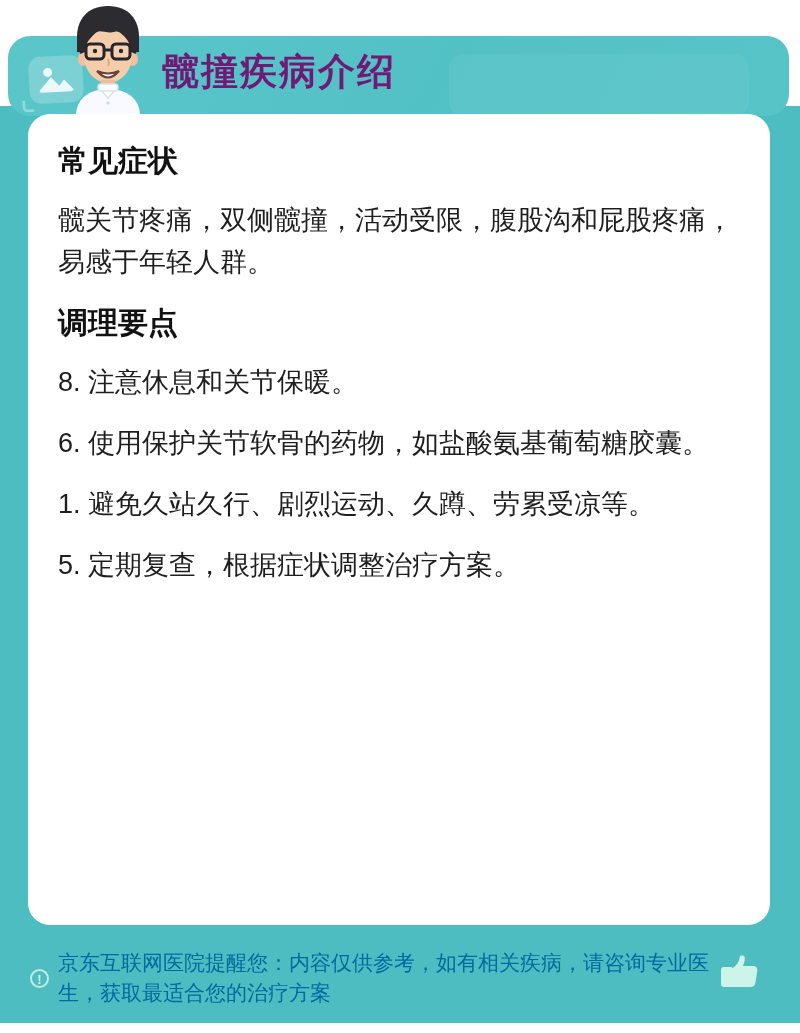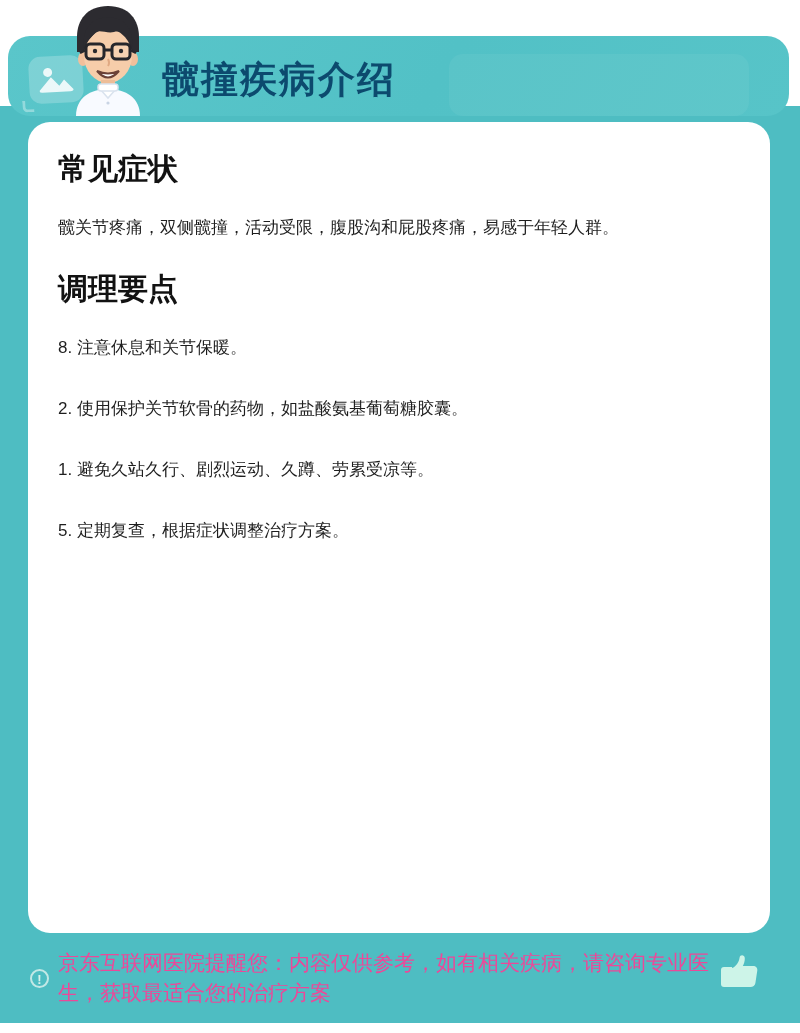--- a/index.html
+++ b/index.html
@@ -50,44 +50,42 @@
   .badge .bracket.tr { right: -8px; top: -8px; border-width: 3px 3px 0 0; border-radius: 0 6px 0 0; }
   .badge .bracket.bl { left: -8px; bottom: -8px; border-width: 0 0 3px 3px; border-radius: 0 0 0 6px; }
 
   
   .avatar { position: absolute; left: 64px; top: 4px; width: 88px; height: 112px; }
 
   
   .title {
     position: absolute; left: 162px; top: 51px;
     font-size: 37px; line-height: 42px;
-    font-weight: 800; color: #0c4a6e;
+    font-weight: 800; color: #701a75;
     letter-spacing: 2px;
     white-space: nowrap;
-    margin-top: 8px;
   }
 
   
   .card {
     position: absolute; left: 28px; top: 114px;
     width: 742px; height: 811px;
     background: #ffffff;
     border-radius: 22px;
     padding: 28px 30px 24px 30px;
     overflow: hidden;
-    margin-top: 8px;
   }
   .card h2 {
     margin: 0 0 20px 0;
     font-size: 30px; line-height: 37px;
     font-weight: 800; color: #121212;
   }
   .card p {
     margin: 0 0 21px 0;
-    font-size: 17px; line-height: 42px;
+    font-size: 27px; line-height: 42px;
     color: #1E1E1E;
   }
   .card p.tight { margin-bottom: 19px; }
 
   
   .footer {
     position: absolute; left: 30px; top: 948px;
     width: 690px;
     display: flex; align-items: center; gap: 9px;
   }
@@ -96,21 +94,21 @@
     width: 19px; height: 19px;
     border-radius: 50%;
     border: 2px solid rgba(233,247,242,0.75);
     color: rgba(233,247,242,0.9);
     font-size: 13px; line-height: 18px;
     text-align: center; font-weight: 700;
   }
   .disclaimer {
     width: 656px;
     font-size: 21px; line-height: 30px;
-    color: #ec4899;
+    color: #0369a1;
   }
   .thumb-btn {
     position: absolute; left: 719px; top: 951px;
     width: 42px; height: 40px;
     background: none; border: none; padding: 0; cursor: pointer;
   }
 </style>
 </head>
 <body>
 
@@ -165,21 +163,21 @@
 
 <div class="title">髋撞疾病介绍</div>
 
 <div class="card">
   <h2>常见症状</h2>
   <p>髋关节疼痛，双侧髋撞，活动受限，腹股沟和屁股疼痛，易感于年轻人群。</p>
 
 
   <h2>调理要点</h2>
   <p class="tight">8. 注意休息和关节保暖。</p>
-  <p class="tight">2. 使用保护关节软骨的药物，如盐酸氨基葡萄糖胶囊。</p>
+  <p class="tight">6. 使用保护关节软骨的药物，如盐酸氨基葡萄糖胶囊。</p>
   <p class="tight">1. 避免久站久行、剧烈运动、久蹲、劳累受凉等。</p>
   <p class="tight">5. 定期复查，根据症状调整治疗方案。</p>
 </div>
 
 <div class="footer">
   <span class="info-circle">!</span>
   <span class="disclaimer">京东互联网医院提醒您：内容仅供参考，如有相关疾病，请咨询专业医生，获取最适合您的治疗方案</span>
 </div>
 
 <button class="thumb-btn">

